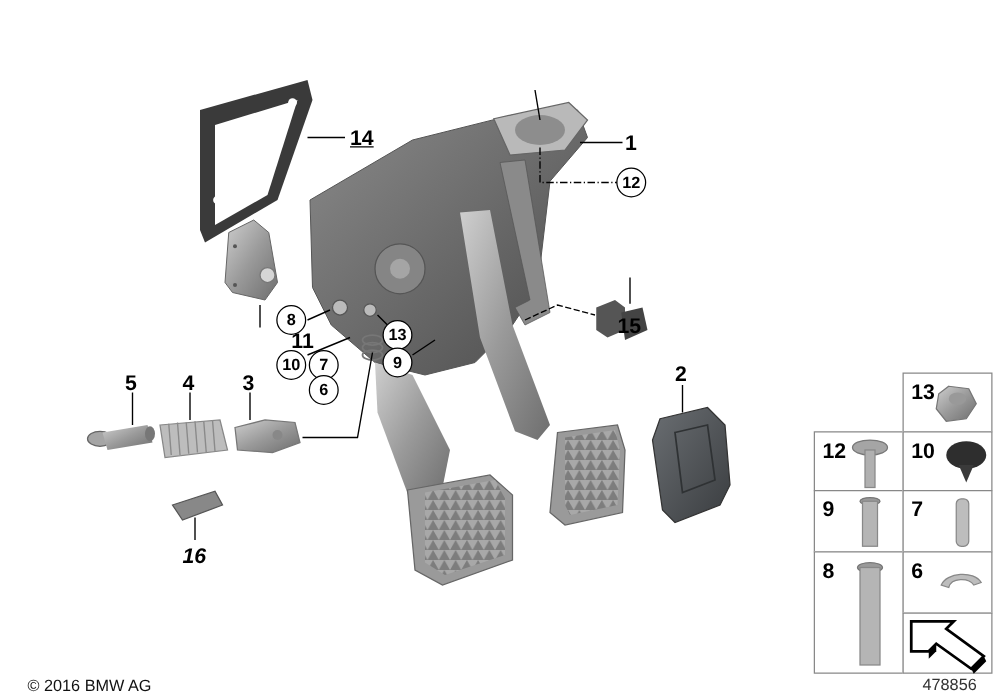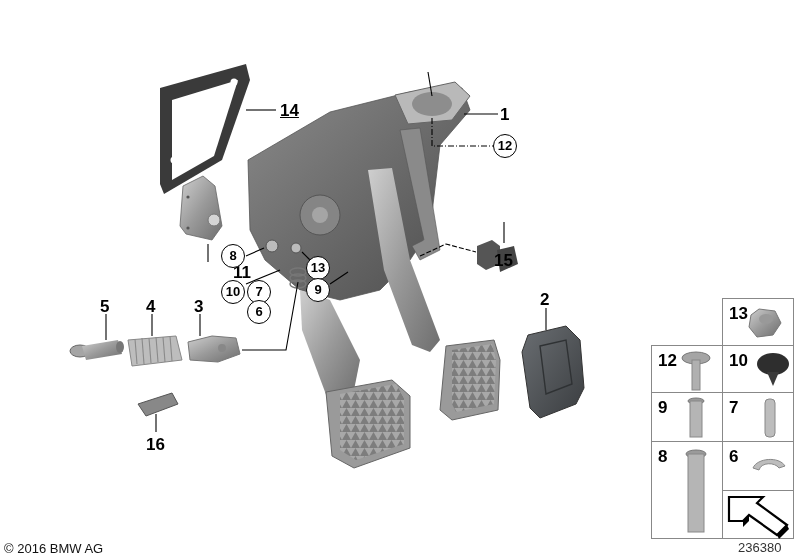--- a/index.html
+++ b/index.html
@@ -9,21 +9,21 @@
   svg.art { position: absolute; left: 0; top: 0; }
   .lbl { position: absolute; font-weight: bold; font-size: 17px; line-height: 17px;
          font-family: "Liberation Sans", sans-serif; color: #000; }
   .circ { position: absolute; width: 22px; height: 22px; border: 1.6px solid #000;
           border-radius: 50%; background: #fff; font-weight: bold; font-size: 13px;
           line-height: 22px; text-align: center; box-sizing: content-box;
           font-family: "Liberation Sans", sans-serif; }
   .grid { position: absolute; }
   .cell { position: absolute; border: 1px solid #888; box-sizing: border-box; background: #fff; }
   .cell .num { position: absolute; left: 6px; top: 6px; font-weight: bold; font-size: 17px; line-height: 17px; }
-  .footer-left { position: absolute; left: 4px; top: 541px; font-size: 13px; color: #111; }
+  .footer-left { position: absolute; left: 22px; top: 541px; font-size: 13px; color: #111; }
   .footer-right { position: absolute; left: 738px; top: 540px; font-size: 13px; color: #333; }
 </style>
 </head>
 <body>
 
 <div class="canvas">
 
   <svg class="art" width="800" height="560" viewBox="0 0 800 560">
     <defs>
       <linearGradient id="gMetal" x1="0" y1="0" x2="1" y2="1">
@@ -150,21 +150,21 @@
   </svg>
 
   <div class="lbl" style="left:500px;top:106px;">1</div>
   <div class="lbl" style="left:540px;top:291px;">2</div>
   <div class="lbl" style="left:194px;top:298px;">3</div>
   <div class="lbl" style="left:146px;top:298px;">4</div>
   <div class="lbl" style="left:100px;top:298px;">5</div>
   <div class="lbl" style="left:188px;top:264px;margin-left:45px;">11</div>
   <div class="lbl" style="left:280px;top:102px;text-decoration:underline;">14</div>
   <div class="lbl" style="left:494px;top:204px;margin-top:48px;">15</div>
-  <div class="lbl" style="left:146px;top:436px;">16</div>
+  <div class="lbl" style="left:146px;top:436px;font-style:italic;">16</div>
 
   <div class="circ" style="left:493px;top:134px;">12</div>
   <div class="circ" style="left:221px;top:244px;">8</div>
   <div class="circ" style="left:306px;top:256px;">13</div>
   <div class="circ" style="left:221px;top:280px;">10</div>
   <div class="circ" style="left:247px;top:280px;">7</div>
   <div class="circ" style="left:247px;top:300px;">6</div>
   <div class="circ" style="left:306px;top:278px;">9</div>
 
   <div class="grid">
@@ -218,14 +218,14 @@
     <div class="cell" style="left:722px;top:490px;width:72px;height:49px;">
       <svg width="72" height="49" style="position:absolute;left:0;top:0">
         <path d="M6 6 L40 6 L34 12 L64 34 L54 44 L26 24 L20 30 L6 30 Z" fill="#fff" stroke="#000" stroke-width="2.2"></path>
         <path d="M54 44 L64 34 L66 38 L56 48 Z" fill="#000"></path>
         <path d="M20 30 L26 24 L26 30 L20 36 Z" fill="#000"></path>
       </svg>
     </div>
   </div>
 
   <div class="footer-left">© 2016 BMW AG</div>
-  <div class="footer-right">236380</div>
+  <div class="footer-right">478856</div>
 </div>
 
 </body></html>

